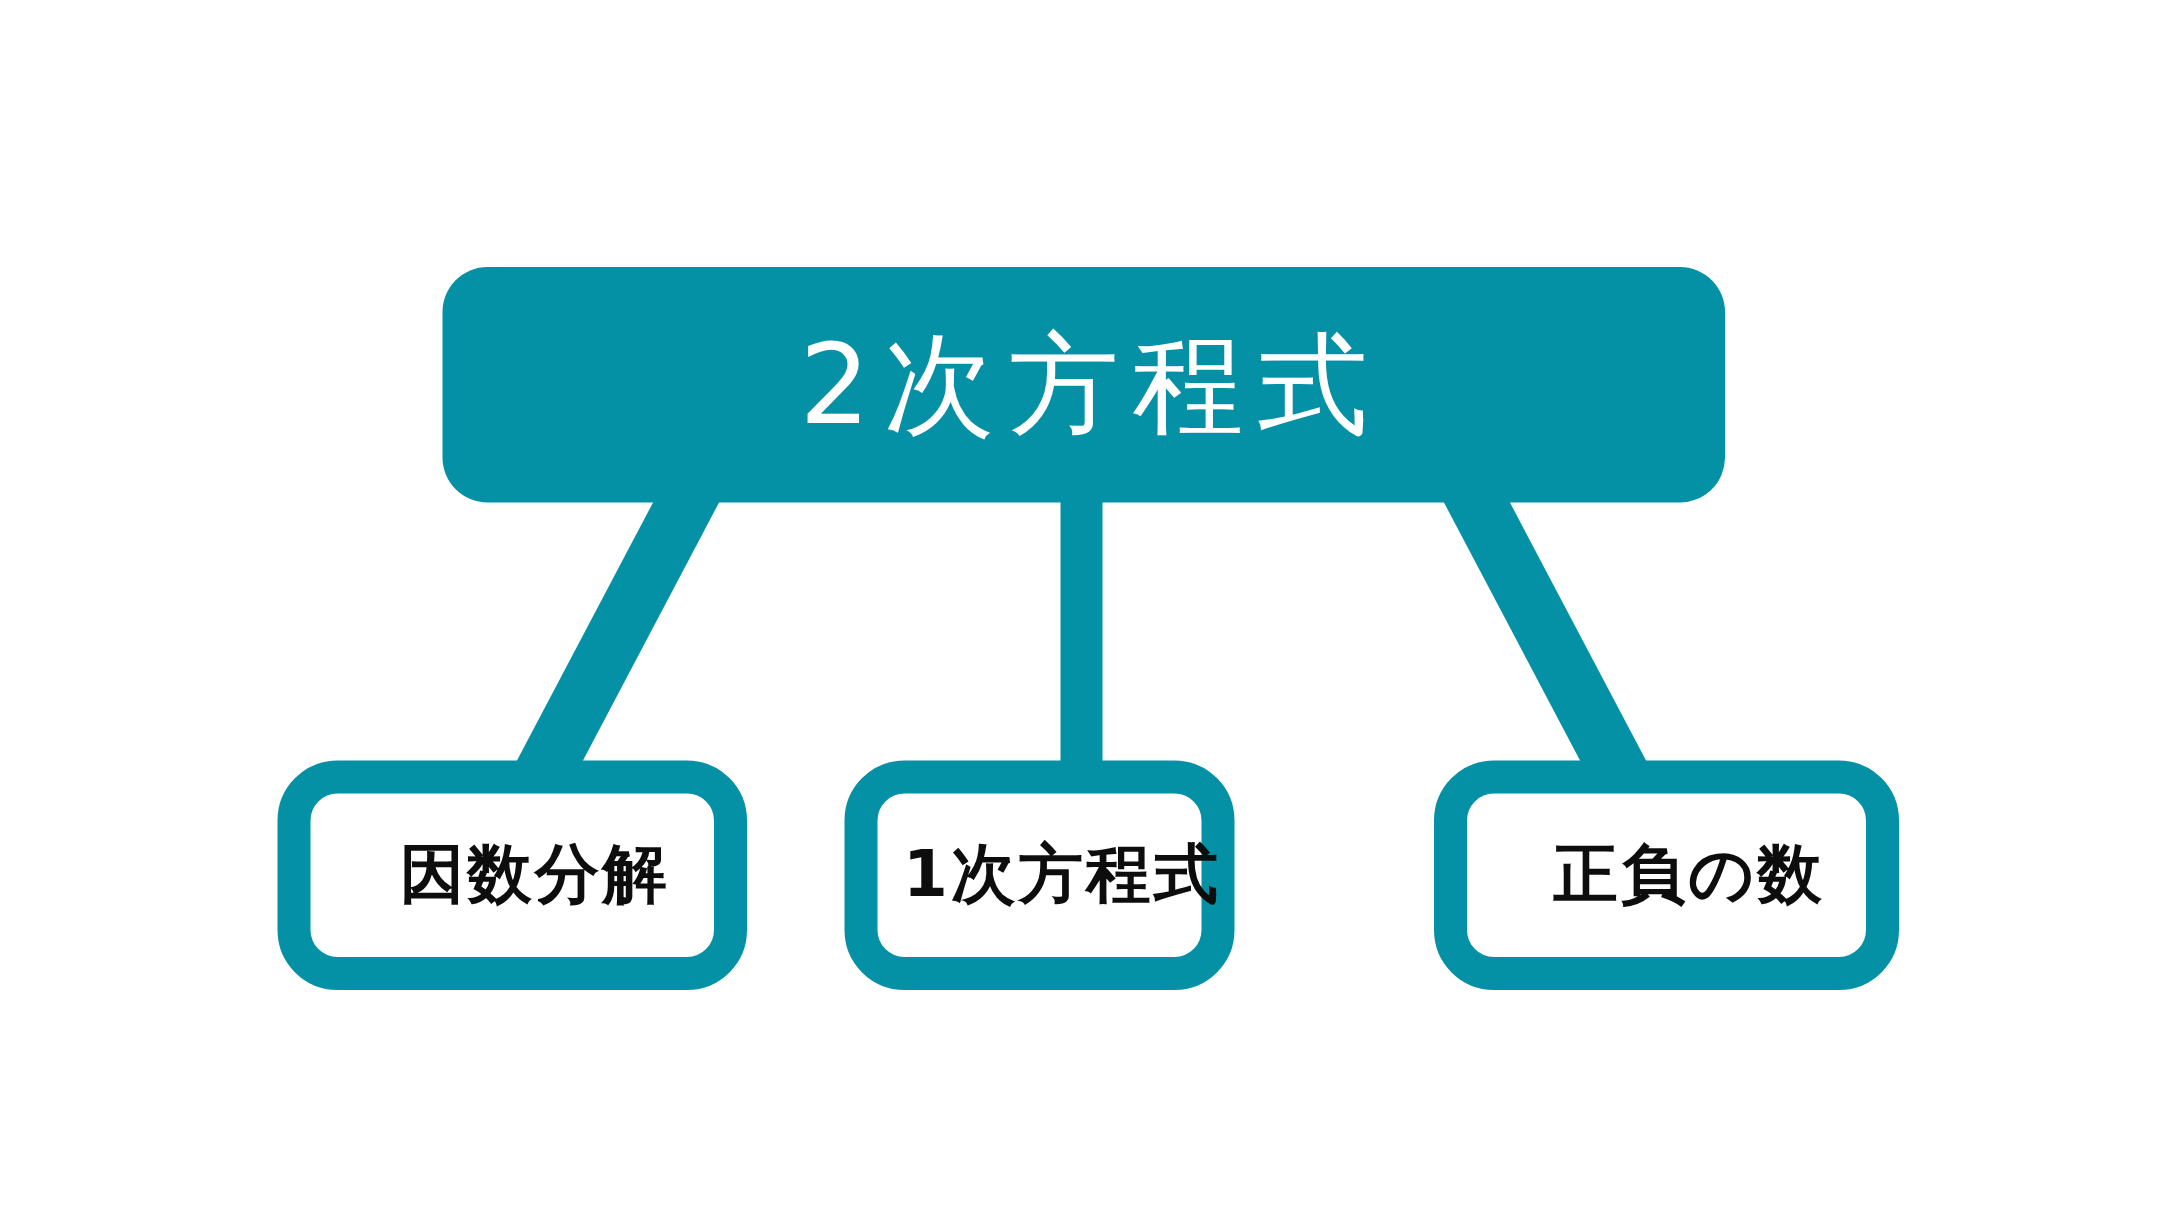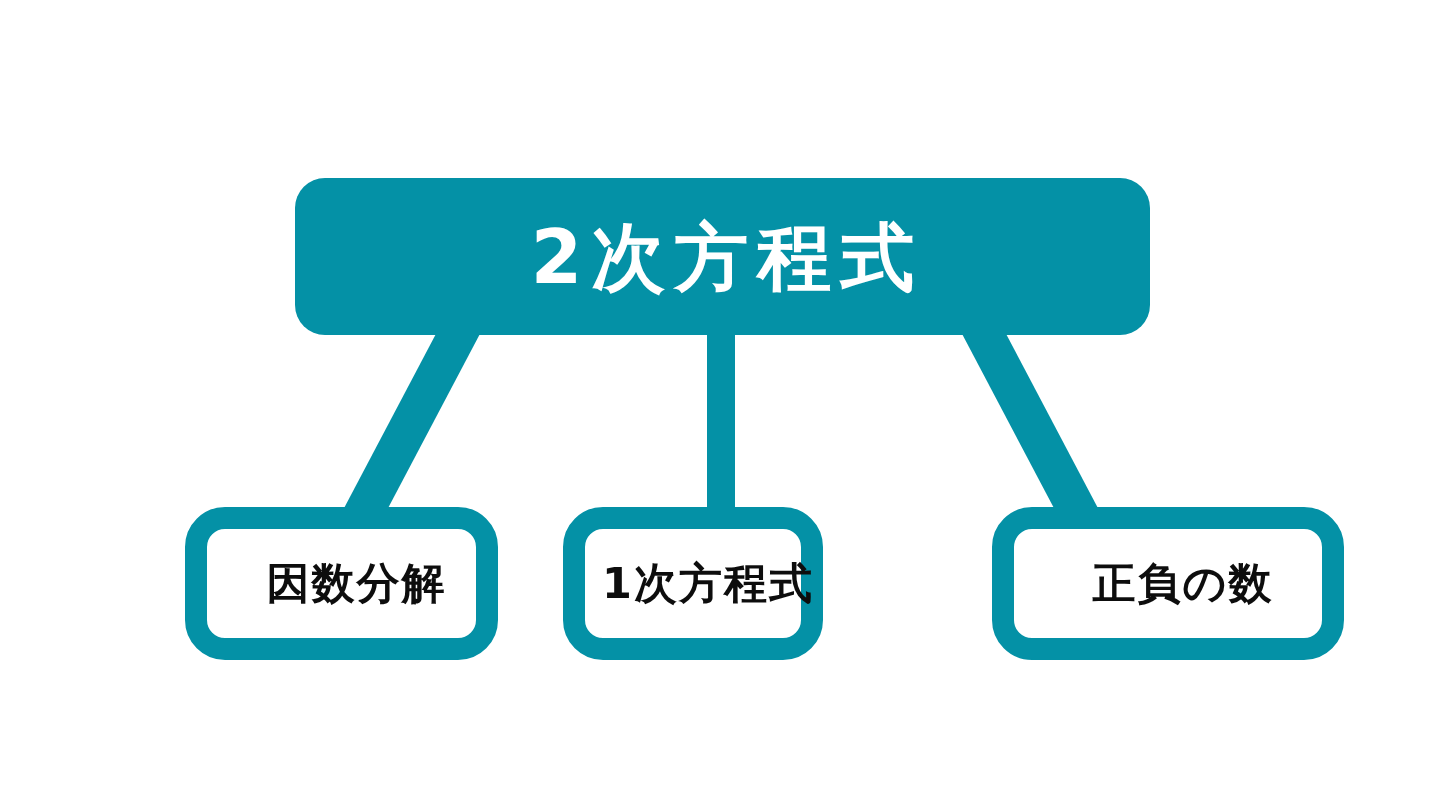--- a/index.html
+++ b/index.html
@@ -42,21 +42,21 @@
     border-radius: 30px;
     z-index: 2;
     display: flex;
     align-items: center;
     justify-content: center;
     box-sizing: border-box;
   }
   .root-label {
     color: #ffffff;
     font-size: 74px;
-    font-weight: bold;
+    font-weight: normal;
     letter-spacing: 9px;
     text-indent: 9px;
     line-height: 1;
     white-space: nowrap;
   }
 
   
   .child-node {
     position: absolute;
     top: 507px;
@@ -76,21 +76,21 @@
     font-size: 43px;
     font-weight: bold;
     letter-spacing: 2px;
     text-indent: 2px;
     line-height: 1;
     white-space: nowrap;
   }
 
   #child-node-0 { left: 185px;  width: 313px; }
   #child-node-1 { left: 563px;  width: 260px; }
-  #child-node-2 { left: 992px;  width: 352px; }
+  #child-node-2 { left: 956px;  width: 310px; }
 </style>
 </head>
 <body>
 
 <div id="diagram-canvas">
 
   <svg id="connectors" viewBox="0 0 1440 809" width="1440" height="809" xmlns="http://www.w3.org/2000/svg">
 
     <polygon points="438,330 482,330 386,512 342,512" fill="#0491a6"></polygon>
 

